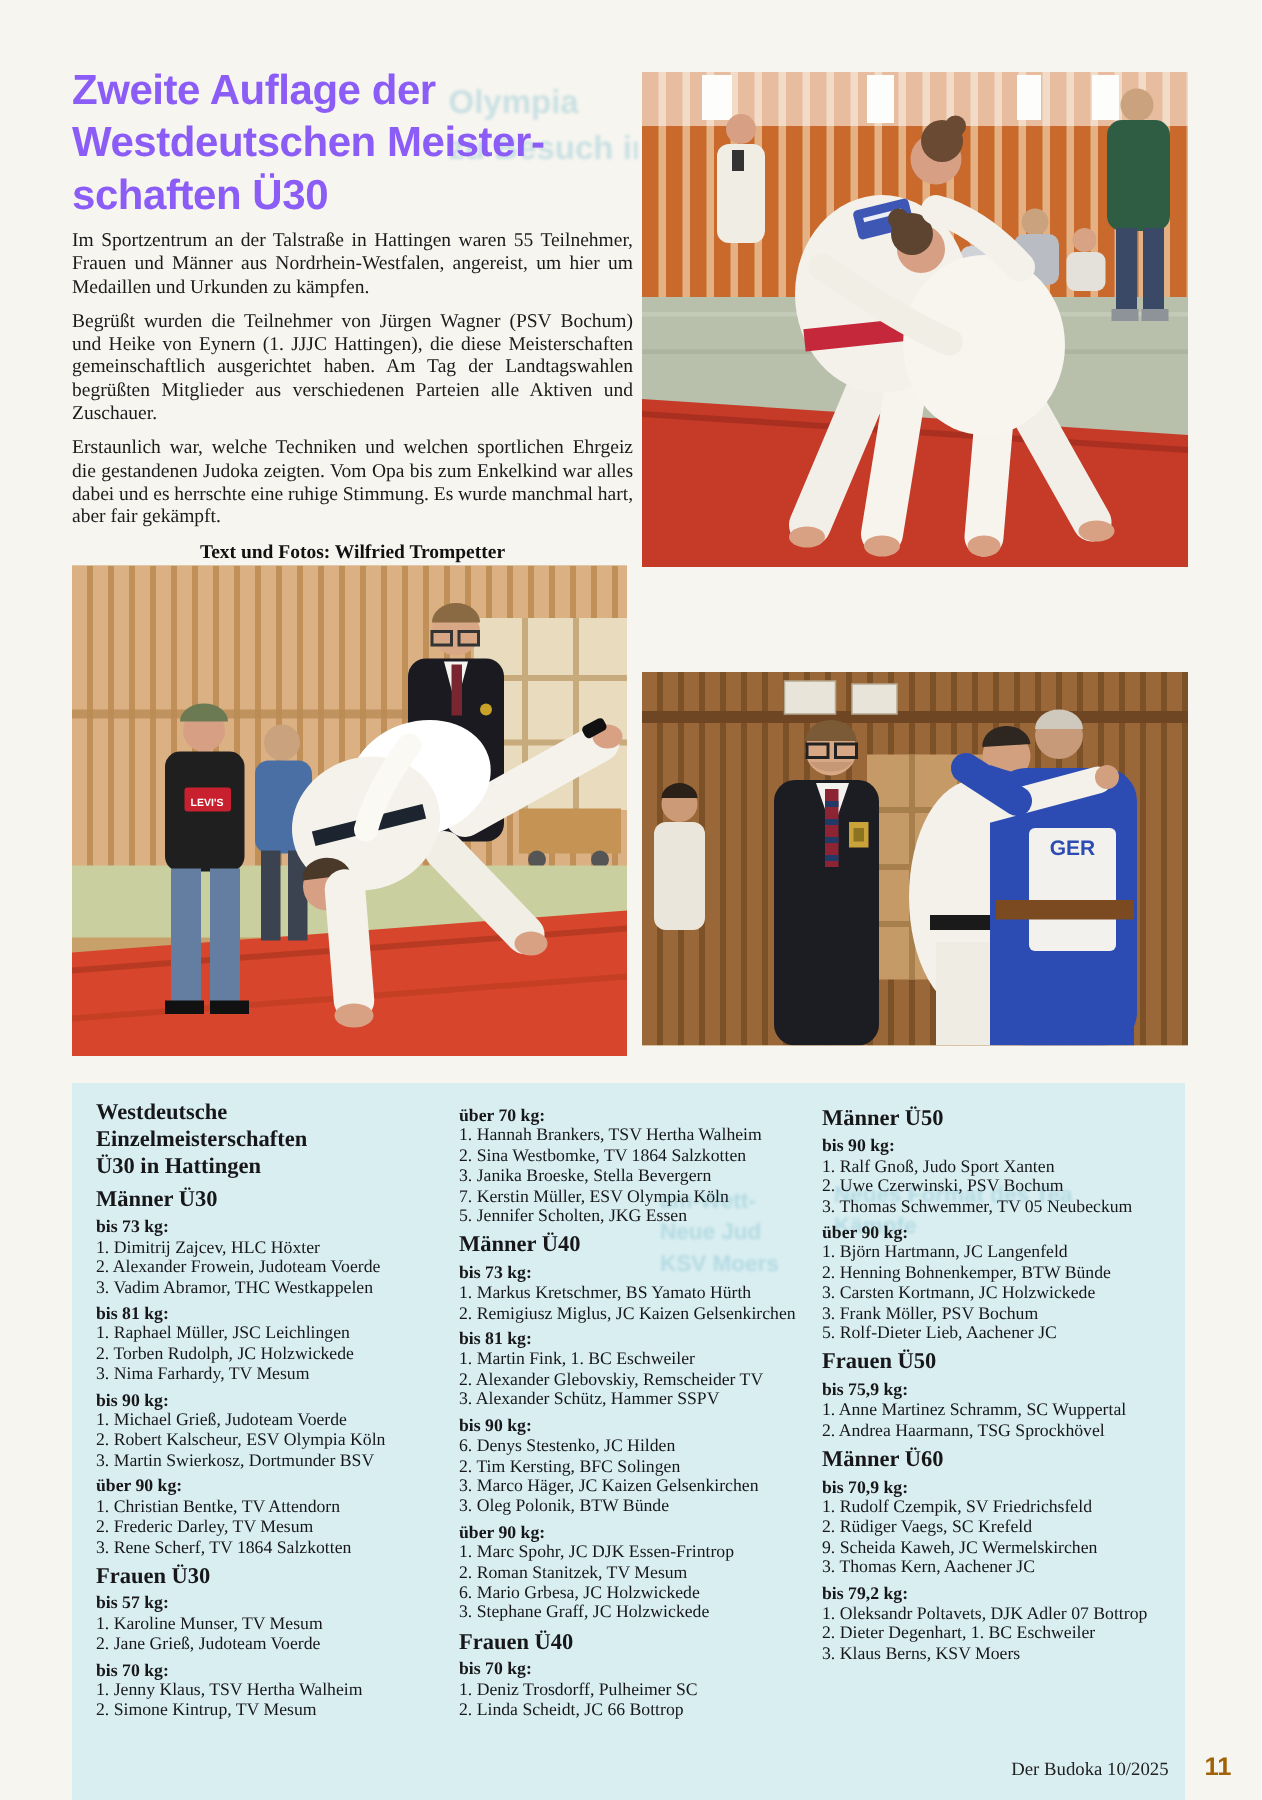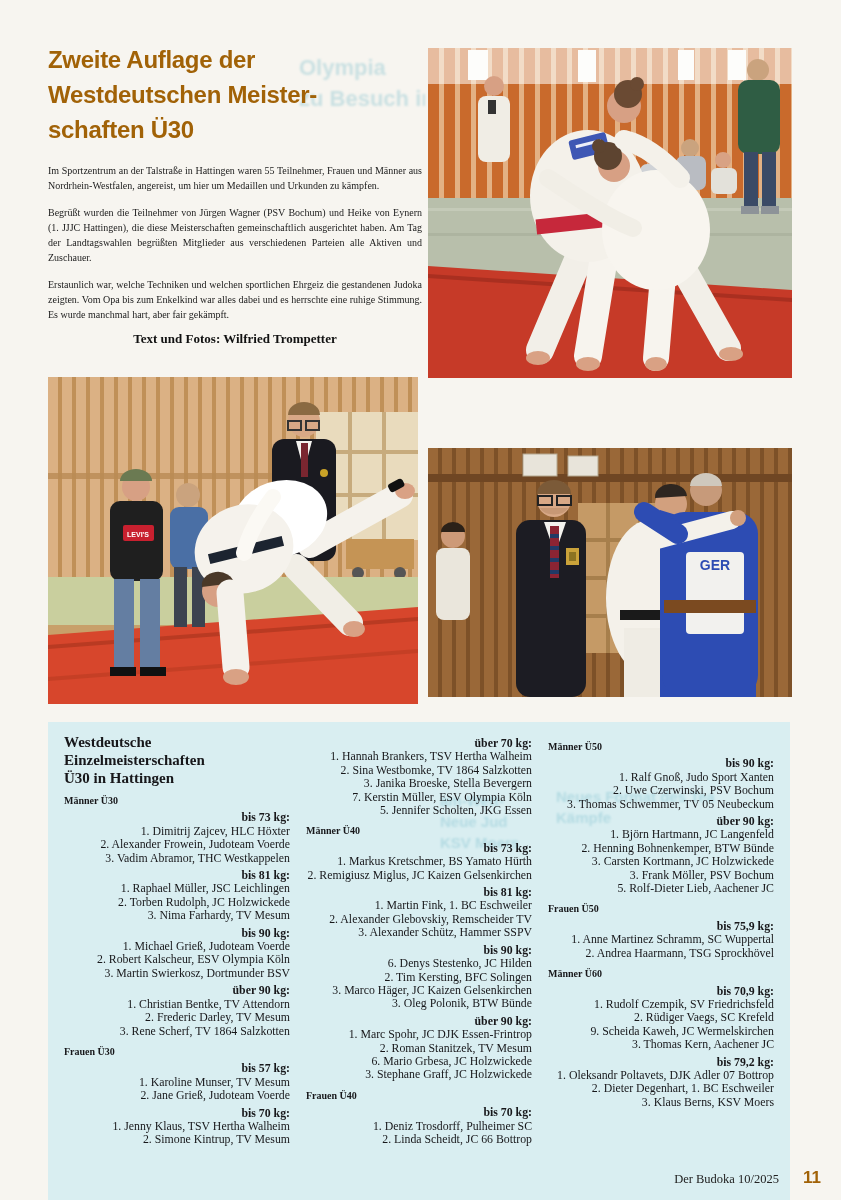--- a/index.html
+++ b/index.html
@@ -8,41 +8,41 @@
 
   
   .ghost{position:absolute;font-family:"Liberation Sans",sans-serif;font-weight:bold;
          color:#5fb0c2;opacity:.30;filter:blur(1px);pointer-events:none;}
   .ghost-title{left:299px;top:52px;width:126px;font-size:22px;line-height:31px;overflow:hidden;white-space:nowrap;}
   .ghost-box1{left:392px;top:68px;font-size:15px;line-height:21px;}
   .ghost-box2{left:508px;top:64px;font-size:15px;line-height:21px;}
 
   
   .title{position:absolute;left:48px;top:42px;width:390px;margin:0;
-         font-family:"Liberation Sans",sans-serif;font-weight:bold;font-size:24px;
-         line-height:35px;letter-spacing:-0.3px;color:#a16207;}
+         font-family:"Liberation Sans",sans-serif;font-weight:bold;font-size:28px;
+         line-height:35px;letter-spacing:-0.3px;color:#8b5cf6;}
   .article-text{position:absolute;left:48px;top:152px;width:374px;color:#1b1b1b;}
-  .article-text p{margin:11px 0 8px;font-size:10px;line-height:15.3px;text-align:justify;}
+  .article-text p{margin:0 0 8px;font-size:13px;line-height:15.3px;text-align:justify;}
   .byline{text-align:center;font-weight:bold;font-size:13px;margin-top:3px;color:#111;}
 
   
   .photo{position:absolute;overflow:hidden;background:#c8a06a;}
   .photo svg{display:block;}
   .photo1{left:428px;top:48px;width:364px;height:330px;}
   .photo2{left:48px;top:377px;width:370px;height:327px;}
   .photo3{left:428px;top:448px;width:364px;height:249px;}
 
   
   .results-box{position:absolute;left:48px;top:722px;width:742px;height:505px;
                background:#d9eef1;box-sizing:border-box;padding:11px 16px 8px;overflow:hidden;}
   .results-columns{position:relative;z-index:2;display:grid;grid-template-columns:1fr 1fr 1fr;
                    column-gap:16px;font-size:11.8px;line-height:13.4px;color:#17171a;}
   .box-title{font-weight:bold;font-size:15px;line-height:18px;margin-bottom:7px;}
-  .section-h{font-weight:bold;font-size:10px;margin:7px 0 1px;}
-  .weight-block{margin-top:4px;text-align:right;}
+  .section-h{font-weight:bold;font-size:15px;margin:7px 0 1px;}
+  .weight-block{margin-top:4px;}
   .weight-h{font-weight:bold;}
 
   
   .footer{position:absolute;top:1168px;right:20px;display:flex;align-items:baseline;gap:24px;}
   .mag{font-size:12.5px;color:#222;}
   .pnum{font-family:"Liberation Sans",sans-serif;font-weight:bold;font-size:17px;color:#a16207;}
 </style>
 </head>
 <body>
 

